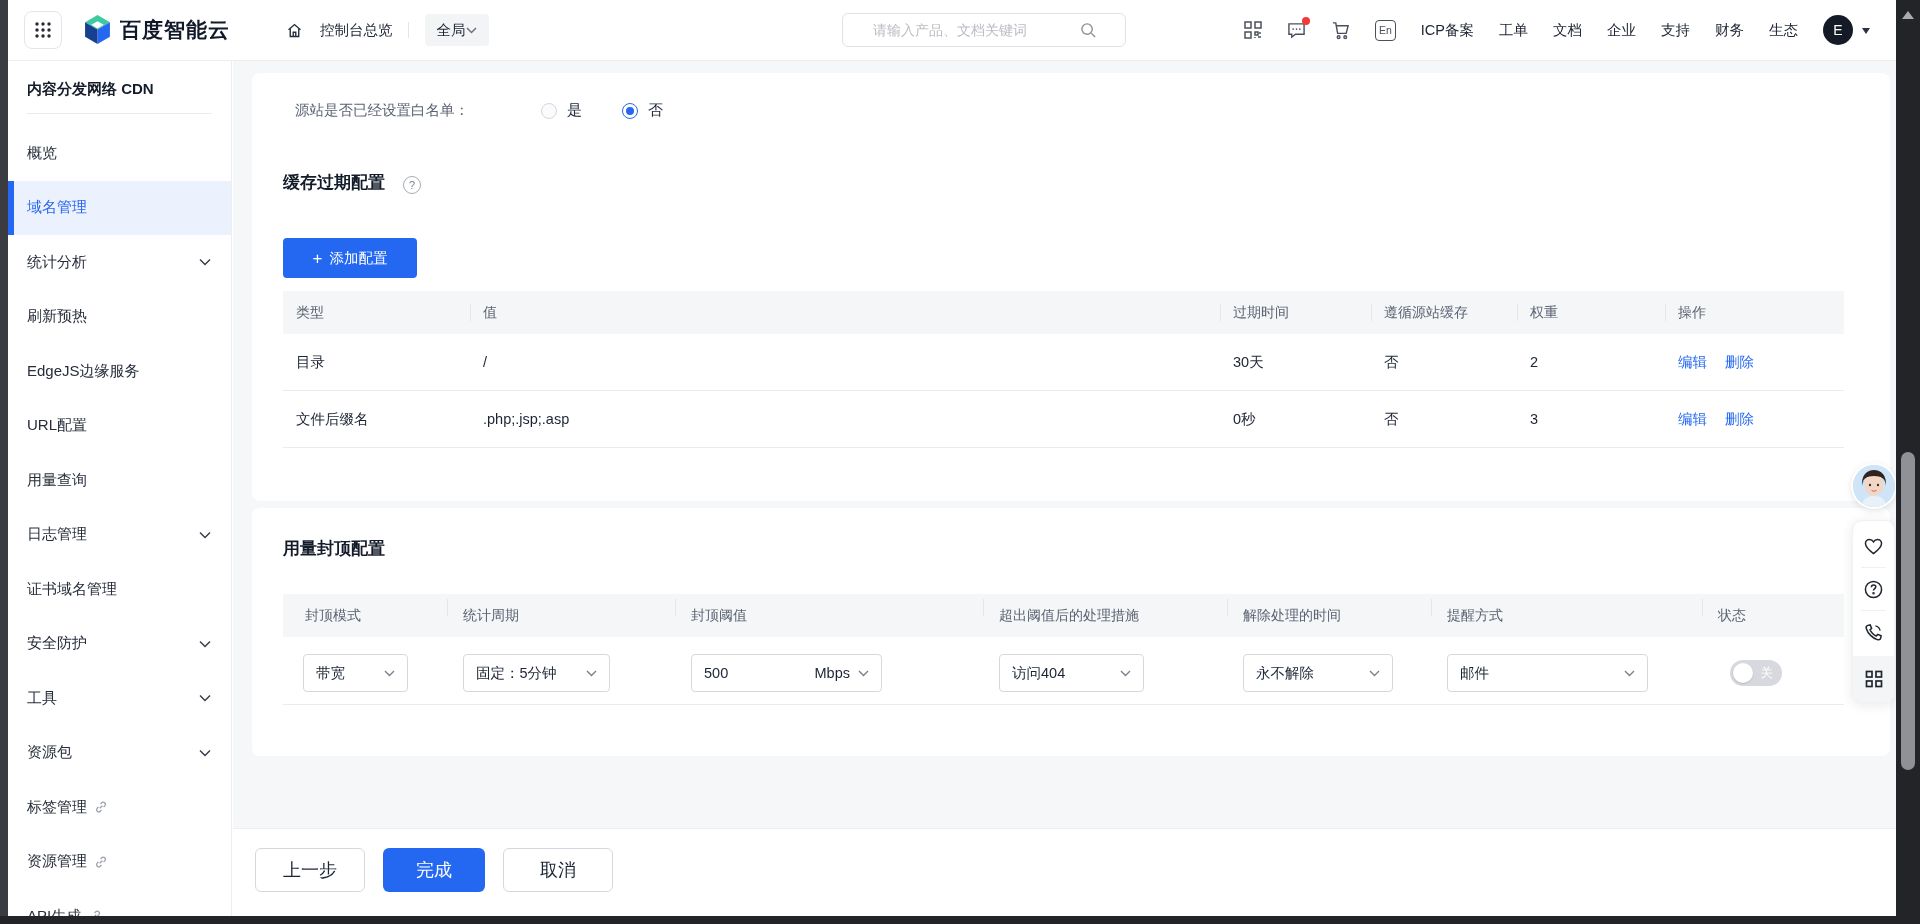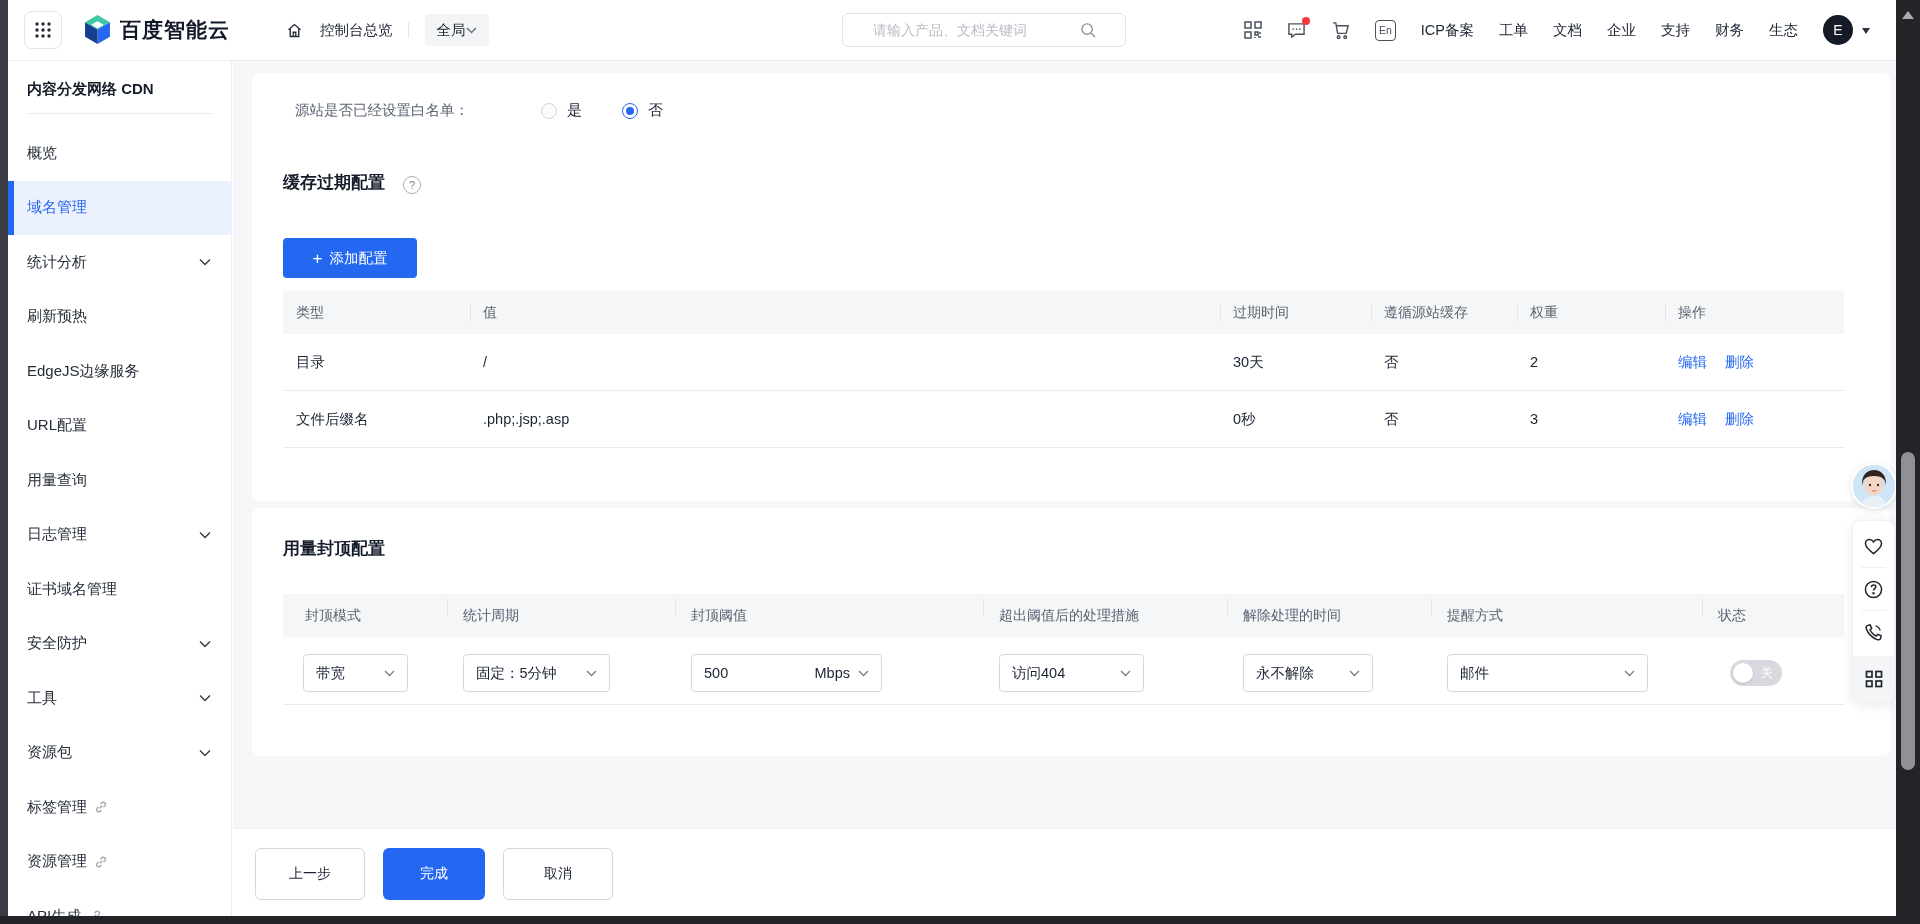--- a/index.html
+++ b/index.html
@@ -80,21 +80,21 @@
   .select.first{margin-left:20px}
   .sel-chev{color:#7a818c;display:flex;margin-left:8px}
   .unit-group{display:flex;align-items:center}
   .toggle{width:52px;height:26px;border-radius:13px;background:#d7d9de;position:relative;margin:6px 0 0 28px;cursor:pointer}
   .toggle-knob{position:absolute;left:3px;top:3px;width:20px;height:20px;border-radius:50%;background:#fff;box-shadow:0 1px 2px rgba(0,0,0,.15)}
   .toggle-label{position:absolute;right:9px;top:5px;font-size:12.5px;color:#fff}
   .cap-divider{margin-top:12px;border-top:1px solid #e9ebef}
   
   .footer{position:absolute;left:0;right:0;top:768px;bottom:0;background:#fff;border-top:1px solid #eceef0}
   .footer-btns{position:absolute;left:22px;top:19px;display:flex;gap:18px}
-  .btn{height:52px;border-radius:6px;font-size:14px;display:flex;align-items:center;justify-content:center;cursor:pointer;font-family:Liberation Sans, sans-serif;box-sizing:border-box}
+  .btn{height:44px;border-radius:6px;font-size:18px;display:flex;align-items:center;justify-content:center;cursor:pointer;font-family:Liberation Sans, sans-serif;box-sizing:border-box}
   .btn-ghost{width:110px;background:#fff;border:1px solid #d6d8dd;color:#1b2433}
   .btn-primary{width:102px;background:#2468f2;border:none;color:#fff}
   
   .fab-avatar{position:absolute;right:25px;top:465px;width:42px;height:42px;border-radius:50%;overflow:hidden;z-index:50;background:#cfe2f3;box-shadow:0 0 0 2px #fff,0 2px 8px rgba(0,0,0,.18);cursor:pointer}
   .fab-panel{position:absolute;right:25px;top:520px;width:43px;background:#fff;border:1px solid #f0f1f4;border-radius:10px;box-shadow:0 2px 12px rgba(31,35,41,.10);z-index:50;padding-top:4px;box-sizing:border-box}
   .fab-item{height:42px;display:flex;align-items:center;justify-content:center;color:#21262f;cursor:pointer}
   .fab-div{height:1px;background:#eef0f3;margin:0 8px}
   .fab-item.grid-cell{height:46px;background:#f4f5f7;border-radius:0 0 9px 9px;margin-top:3px}
 </style>
 </head>
@@ -428,21 +428,21 @@
         <div class="select" style="width:145px">
           <span>访问404</span>
           <span class="sel-chev">
               <svg width="11" height="7" viewBox="0 0 11 7" fill="none" stroke="#7a818c" stroke-width="1.4">
                 <path d="M1 1 L5.5 5.5 L10 1"></path>
               </svg>
             </span>
         </div>
       </div>
       <div>
-        <div class="select" style="width:130px">
+        <div class="select" style="width:150px">
           <span>永不解除</span>
           <span class="sel-chev">
               <svg width="11" height="7" viewBox="0 0 11 7" fill="none" stroke="#7a818c" stroke-width="1.4">
                 <path d="M1 1 L5.5 5.5 L10 1"></path>
               </svg>
             </span>
         </div>
       </div>
       <div>
         <div class="select" style="width:201px">

